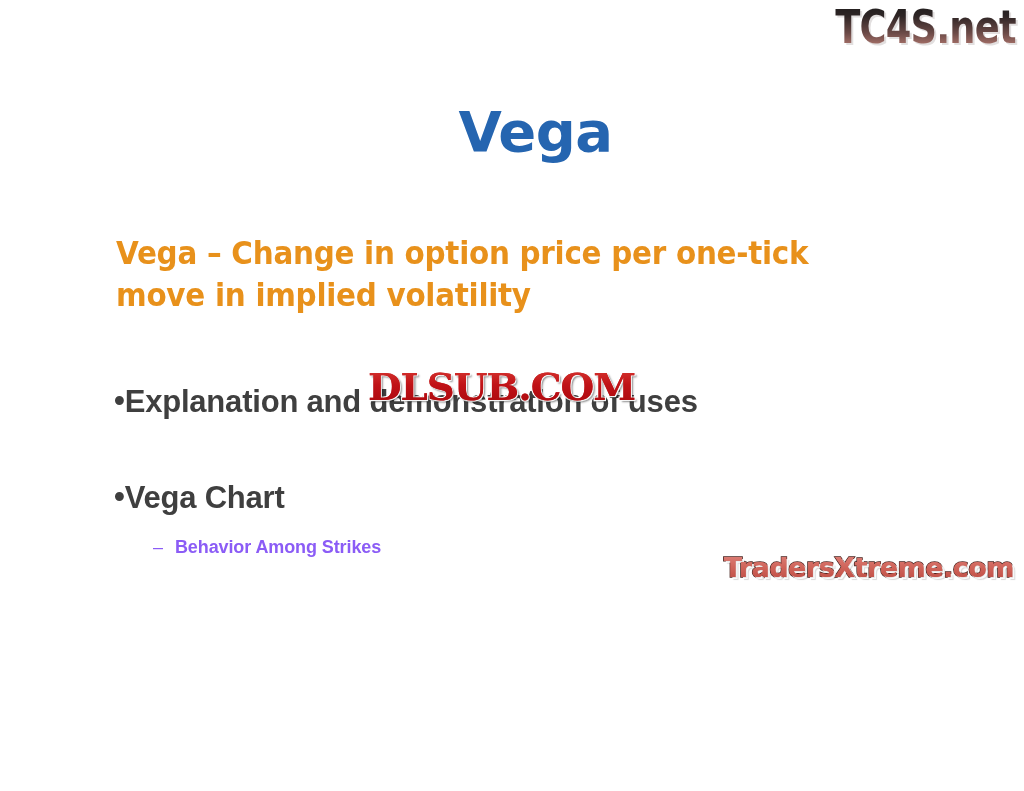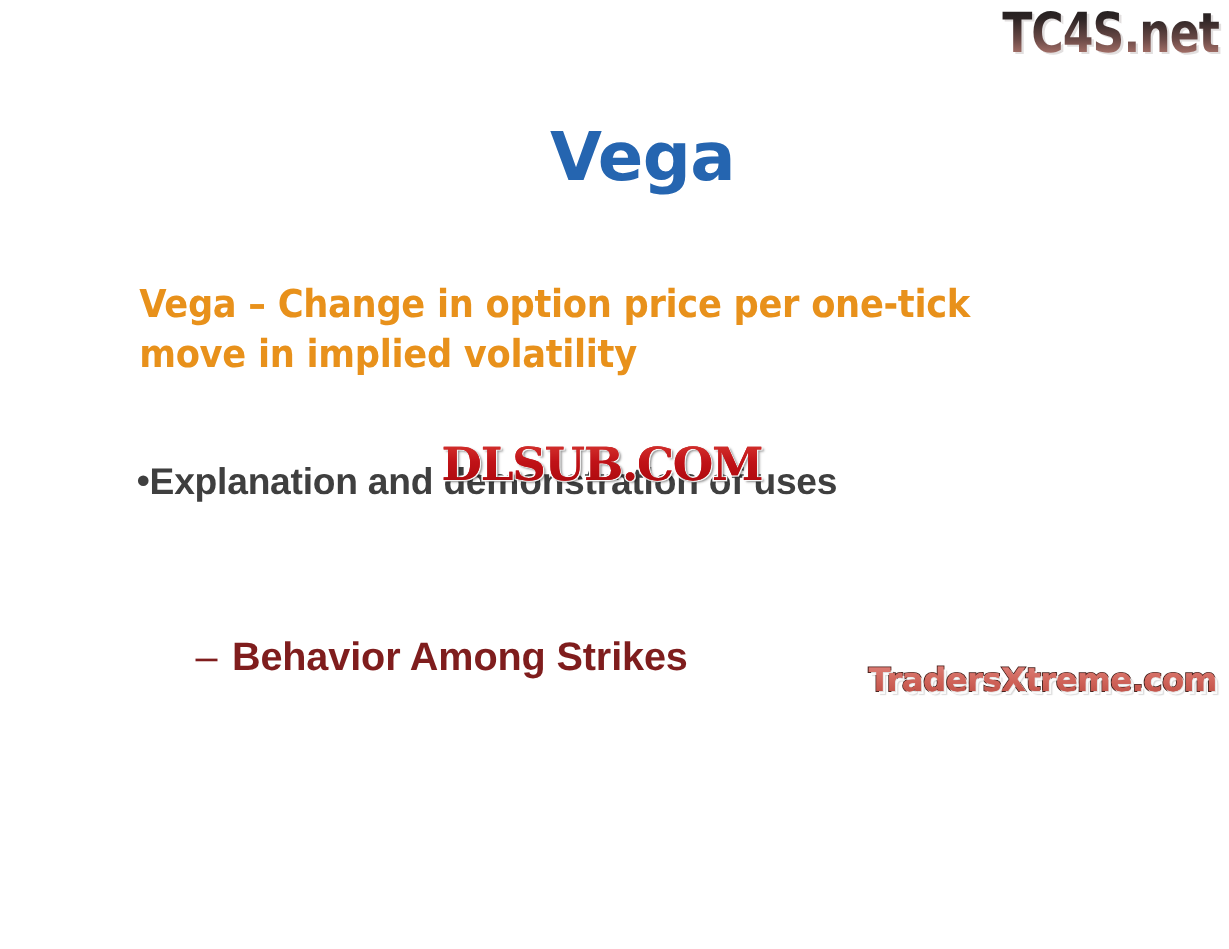--- a/index.html
+++ b/index.html
@@ -104,25 +104,25 @@
   }
   .bullet-l1 .dot {
     font-size: 31px;
     vertical-align: 1px;
   }
   #bullet-explanation { top: 381px; }
   #bullet-vega-chart  { top: 477px; }
 
   .bullet-l2 {
     position: absolute;
-    left: 163px;
-    color: #7f1d1d;
+    left: 153px;
+    color: #8b5cf6;
     font-family: "Liberation Sans", sans-serif;
     font-weight: bold;
-    font-size: 33px;
+    font-size: 18px;
     line-height: 34px;
     letter-spacing: -0.1px;
     white-space: nowrap;
   }
   #bullet-behavior { top: 530px; }
   .bullet-l2 .dash { padding-right: 12px; font-weight: normal; }
 
   
   #watermark {
     position: absolute;
@@ -209,20 +209,23 @@
 
   <div id="definition">
     <div>Vega – Change in option price per one-tick</div>
     <div>move in implied volatility</div>
   </div>
 
   <div id="bullet-explanation" class="bullet-l1">
     <span class="dot">•</span><span>Explanation and demonstration of uses</span>
   </div>
 
+  <div id="bullet-vega-chart" class="bullet-l1">
+    <span class="dot">•</span><span>Vega Chart</span>
+  </div>
 
   <div id="bullet-behavior" class="bullet-l2">
     <span class="dash">–</span><span>Behavior Among Strikes</span>
   </div>
 
   <div id="watermark" aria-hidden="true">DLSUB.COM</div>
   <div id="watermark-fill">DLSUB.COM</div>
 
   <div id="footer-logo" aria-hidden="true">TradersXtreme.com</div>
   <div id="footer-logo-fill">TradersXtreme.com</div>

